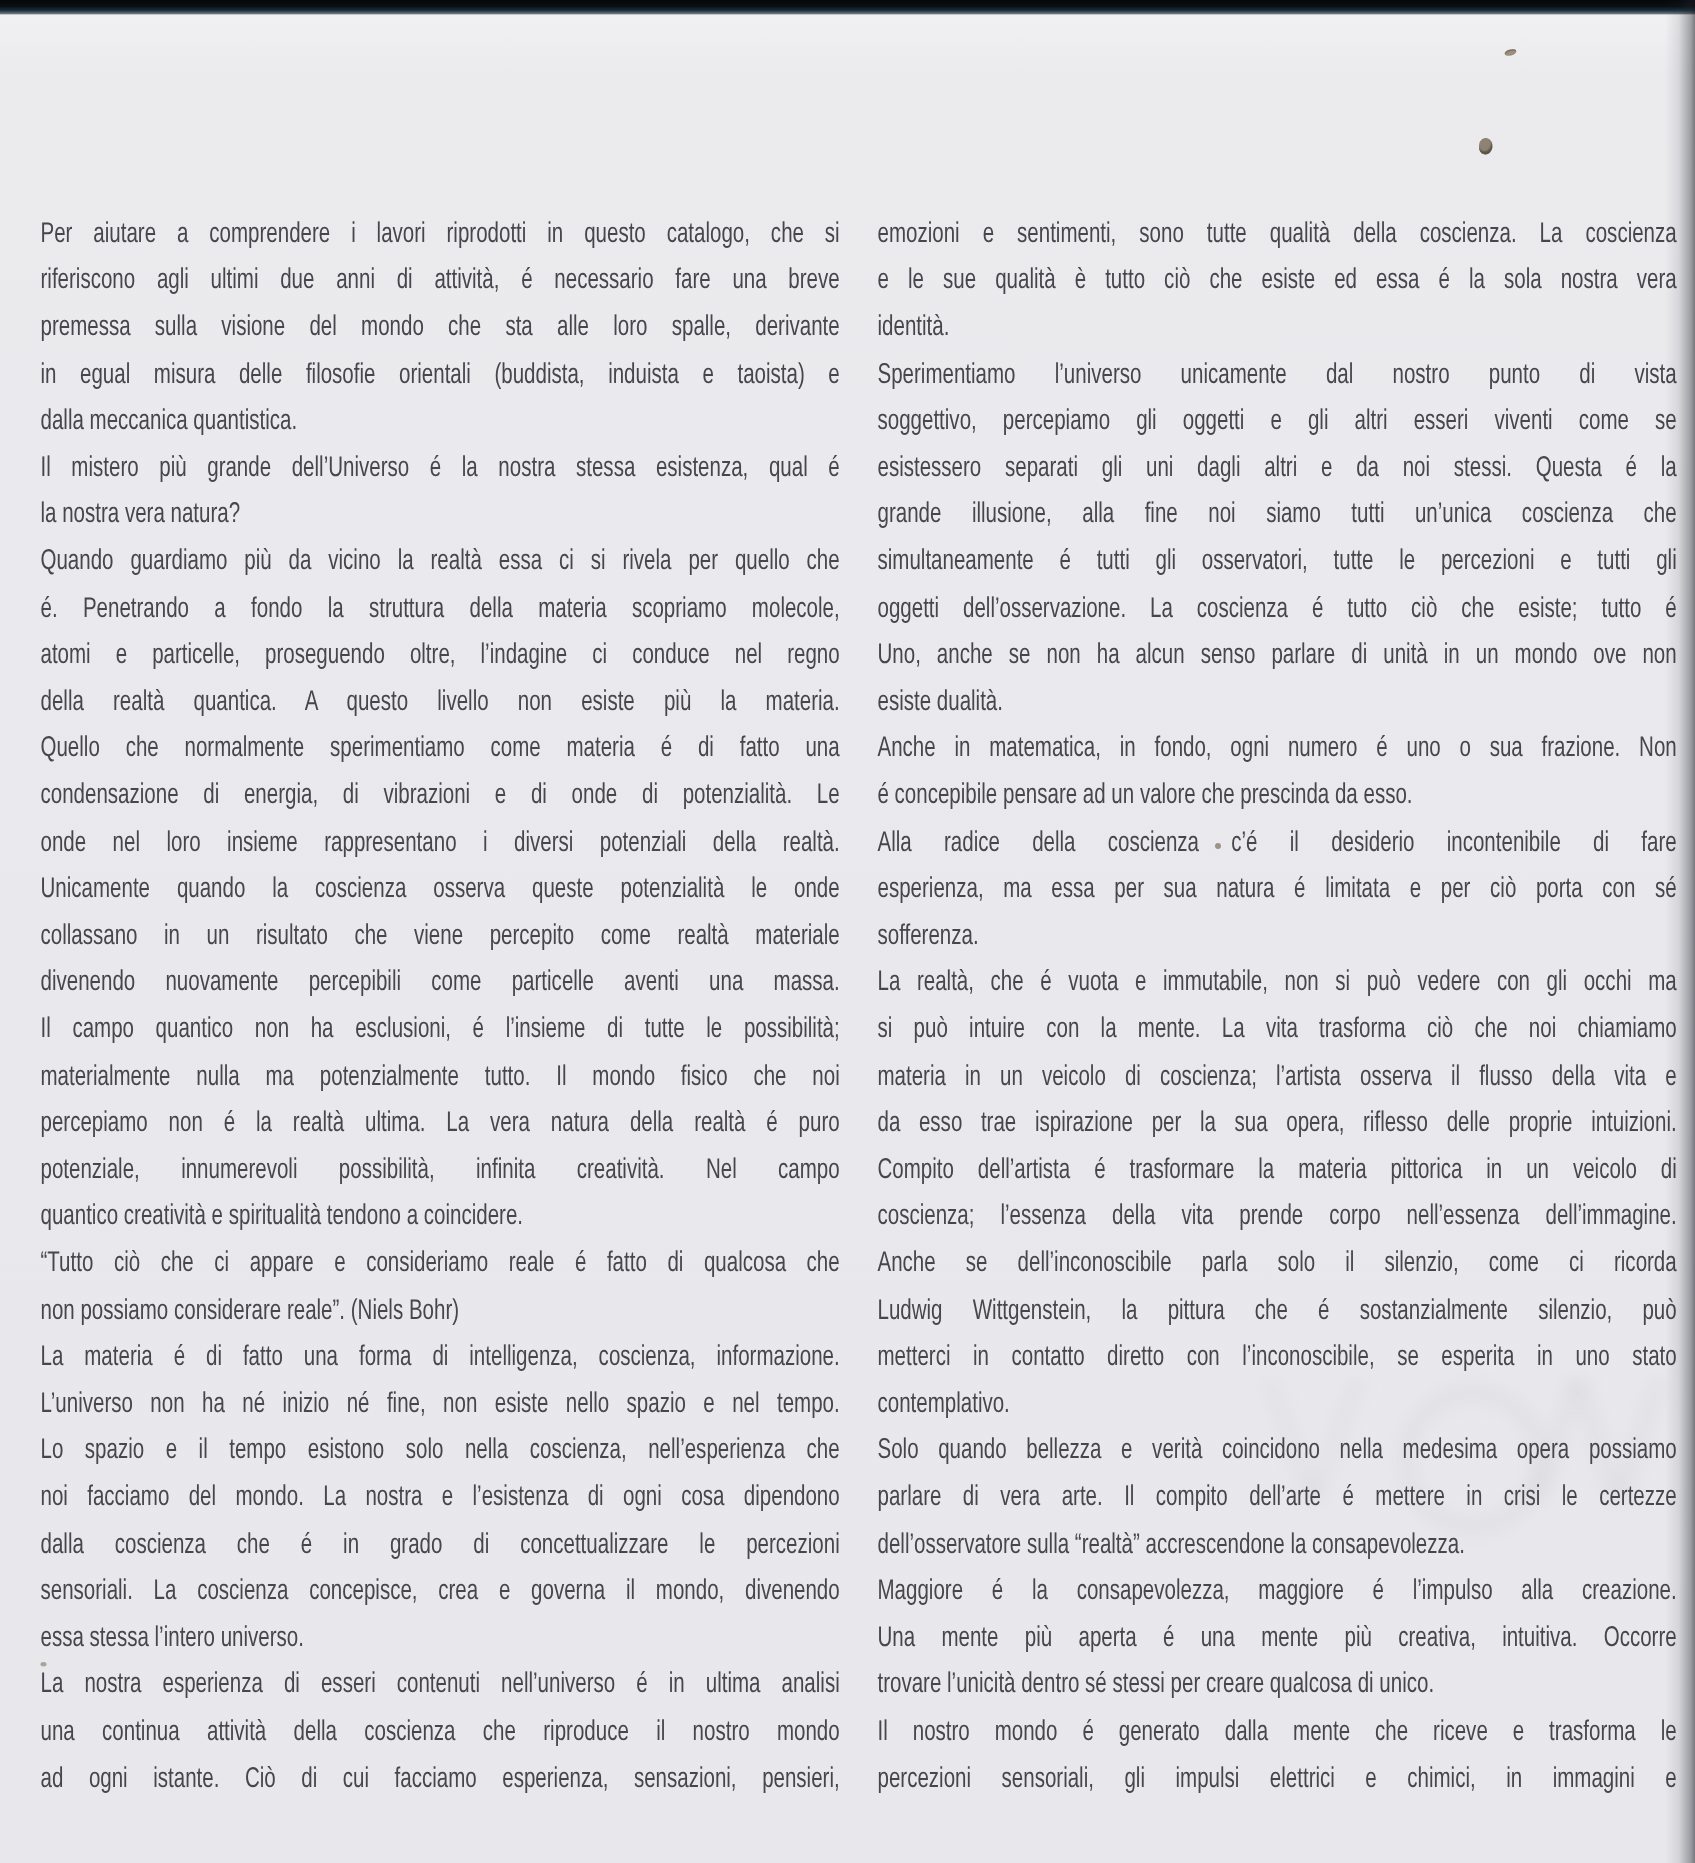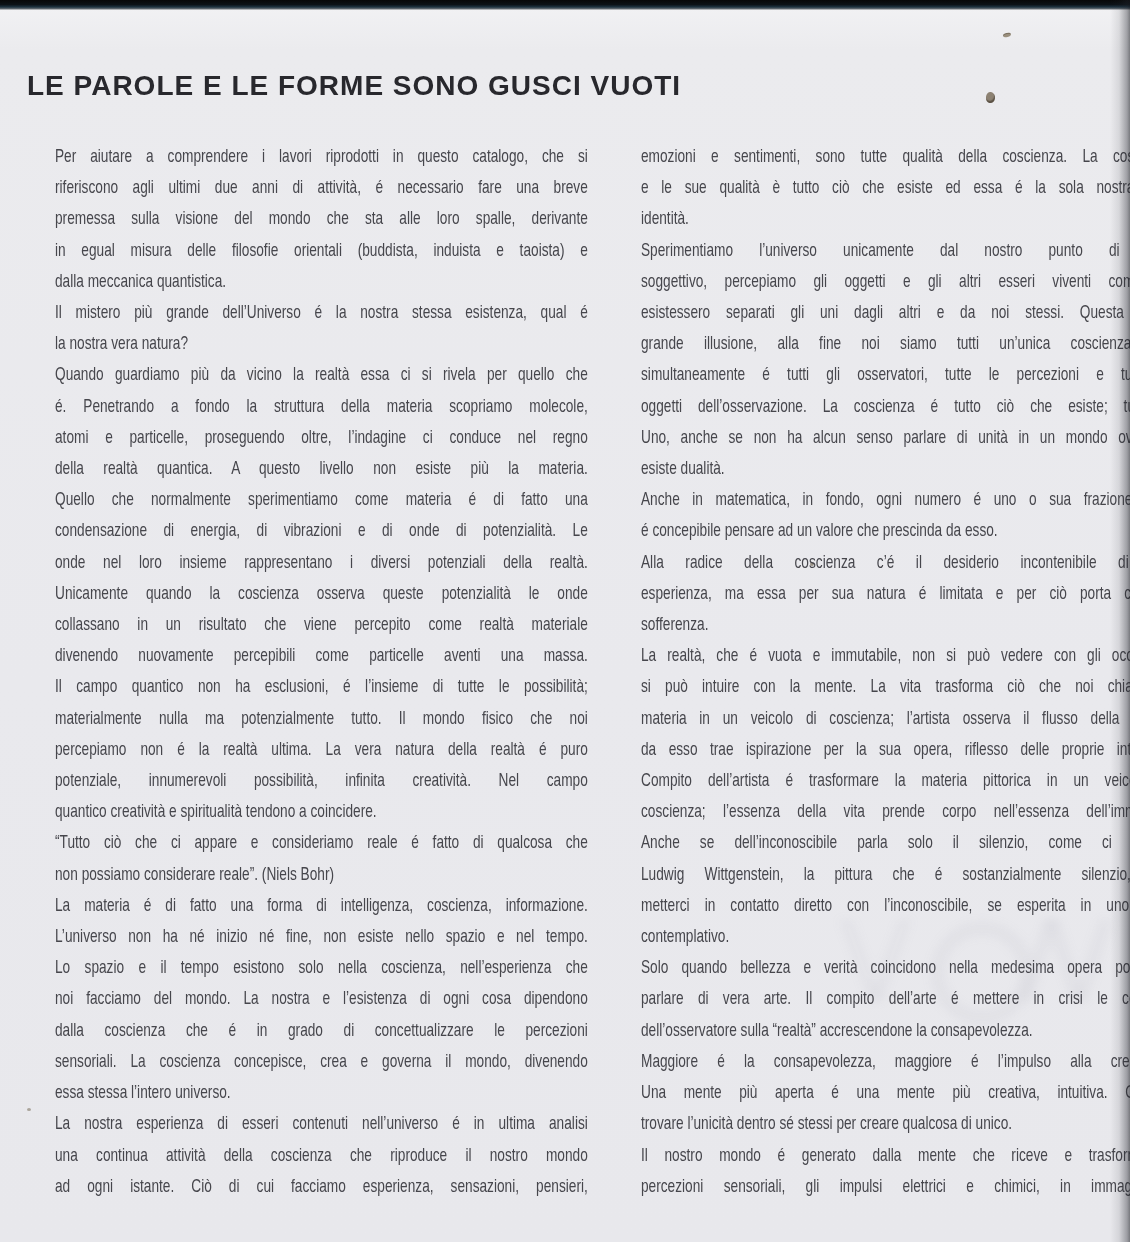--- a/index.html
+++ b/index.html
@@ -23,21 +23,21 @@
   }
   .title{
     position:absolute;left:27px;top:70px;margin:0;
     font-size:28px;font-weight:bold;letter-spacing:1px;
     color:#28282d;white-space:nowrap;
   }
   .columns{
     position:absolute;left:27px;top:140px;
     display:flex;gap:25px;
   }
-  .col{width:533px;margin-left:28px;}
+  .col{width:533px;}
   .col-inner{
     width:740px;
     transform:scaleX(0.72);
     transform-origin:0 0;
     color:#46464c;
     font-size:19px;line-height:31.2px;
   }
   .line{
     text-align:justify;
     text-align-last:justify;
@@ -64,21 +64,20 @@
   .bleed .bar3{left:250px;transform:skewX(-18deg);}
   .bleed .bar0a{position:absolute;left:18px;top:4px;width:15px;height:82px;background:rgba(150,150,162,.12);transform:skewX(20deg);}
   .bleed .bar0b{position:absolute;left:48px;top:4px;width:15px;height:82px;background:rgba(150,150,162,.12);transform:skewX(-20deg);}
 </style>
 </head>
 <body>
 
 <div class="page">
   <div class="top-edge"></div>
 
-  <h1 class="title">LE PAROLE E LE FORME SONO GUSCI VUOTI</h1>
 
   <div class="speck s1"></div>
   <div class="speck s2"></div>
   <div class="speck s3"></div>
   <div class="speck s4"></div>
 
   <div class="bleed">
     <span class="bar0a"></span>
       <span class="bar0b"></span>
     <span class="ring"></span>

